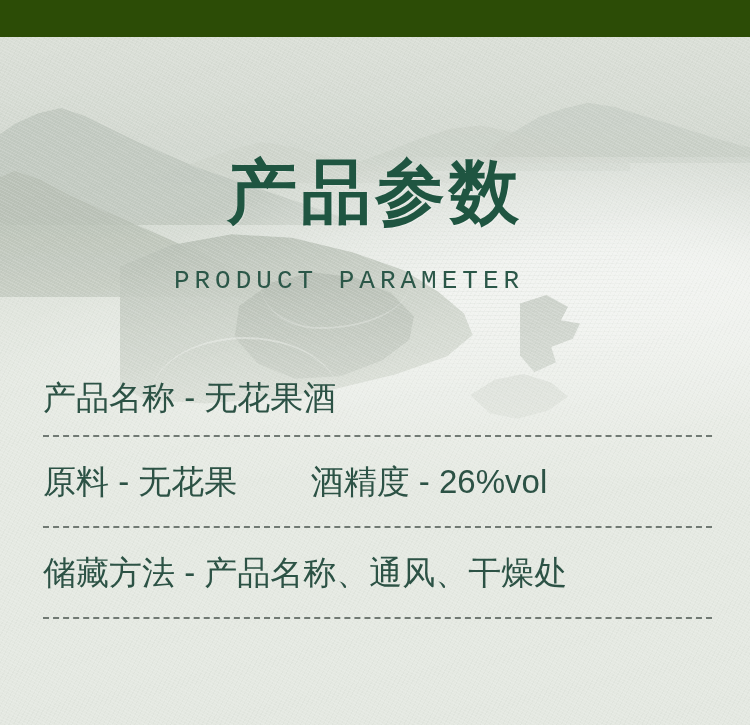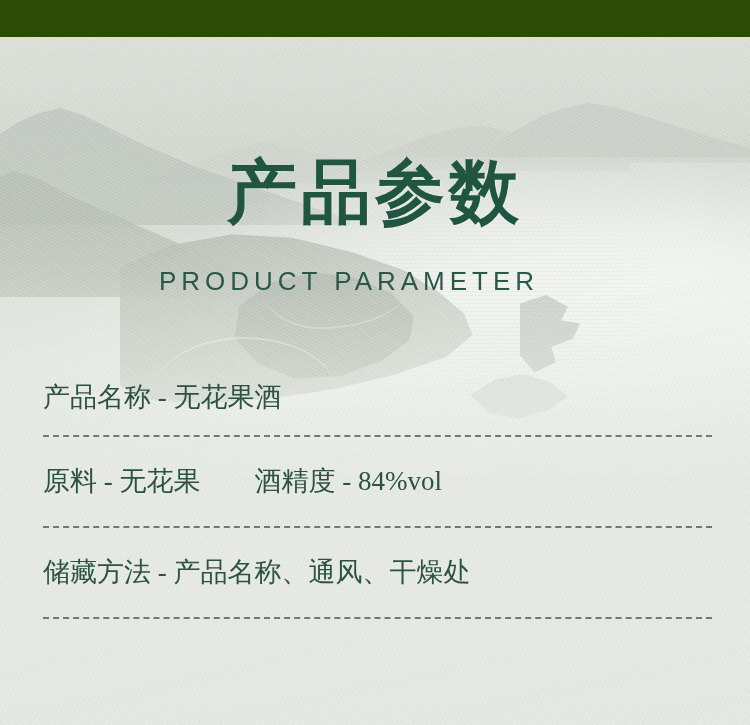--- a/index.html
+++ b/index.html
@@ -269,41 +269,41 @@
     text-shadow: 1px 1px 0 rgba(255,255,255,0.25);
     white-space: nowrap;
   }
 
   .subtitle {
     position: absolute;
     left: 0;
     top: 268px;
     width: 698px;
     text-align: center;
-    font-family: Liberation Sans, sans-serif;
+    font-family: Liberation Mono, monospace;
     font-size: 26px;
     line-height: 1;
     letter-spacing: 5px;
     color: #2b5748;
     white-space: nowrap;
   }
 
   .spec-list {
     position: absolute;
     left: 43px;
     top: 360px;
     width: 669px;
   }
 
   .spec-row {
     height: 89px;
     display: flex;
     align-items: center;
-    font-family: Liberation Serif, serif;
-    font-size: 27px;
+    font-family: Liberation Sans, sans-serif;
+    font-size: 33px;
     line-height: 1;
     color: #2c5245;
     white-space: pre;
   }
 
   .spec-row:first-child {
     height: 75px;
   }
 
   .divider {
@@ -343,21 +343,21 @@
     <div class="title">产品参数</div>
 
     <div class="subtitle">PRODUCT  PARAMETER</div>
 
     <div class="spec-list">
 
       <div class="spec-row">产品名称 - 无花果酒</div>
 
       <div class="divider"></div>
 
-      <div class="spec-row">原料 - 无花果        酒精度 - 84%vol</div>
+      <div class="spec-row">原料 - 无花果        酒精度 - 26%vol</div>
 
       <div class="divider"></div>
 
       <div class="spec-row">储藏方法 - 产品名称、通风、干燥处</div>
 
       <div class="divider"></div>
 
     </div>
   </div>
 </div>

